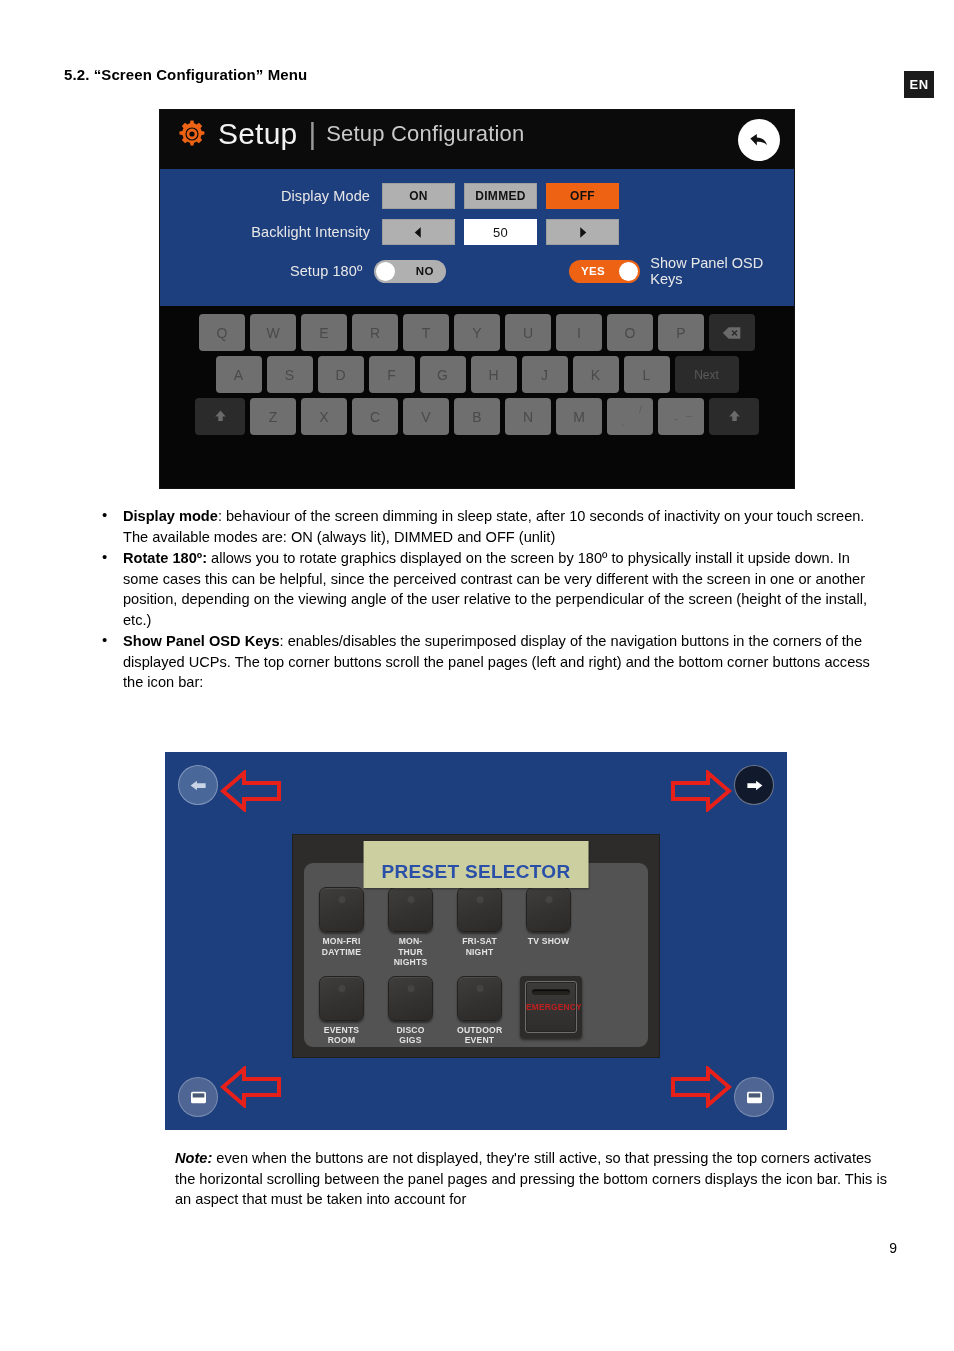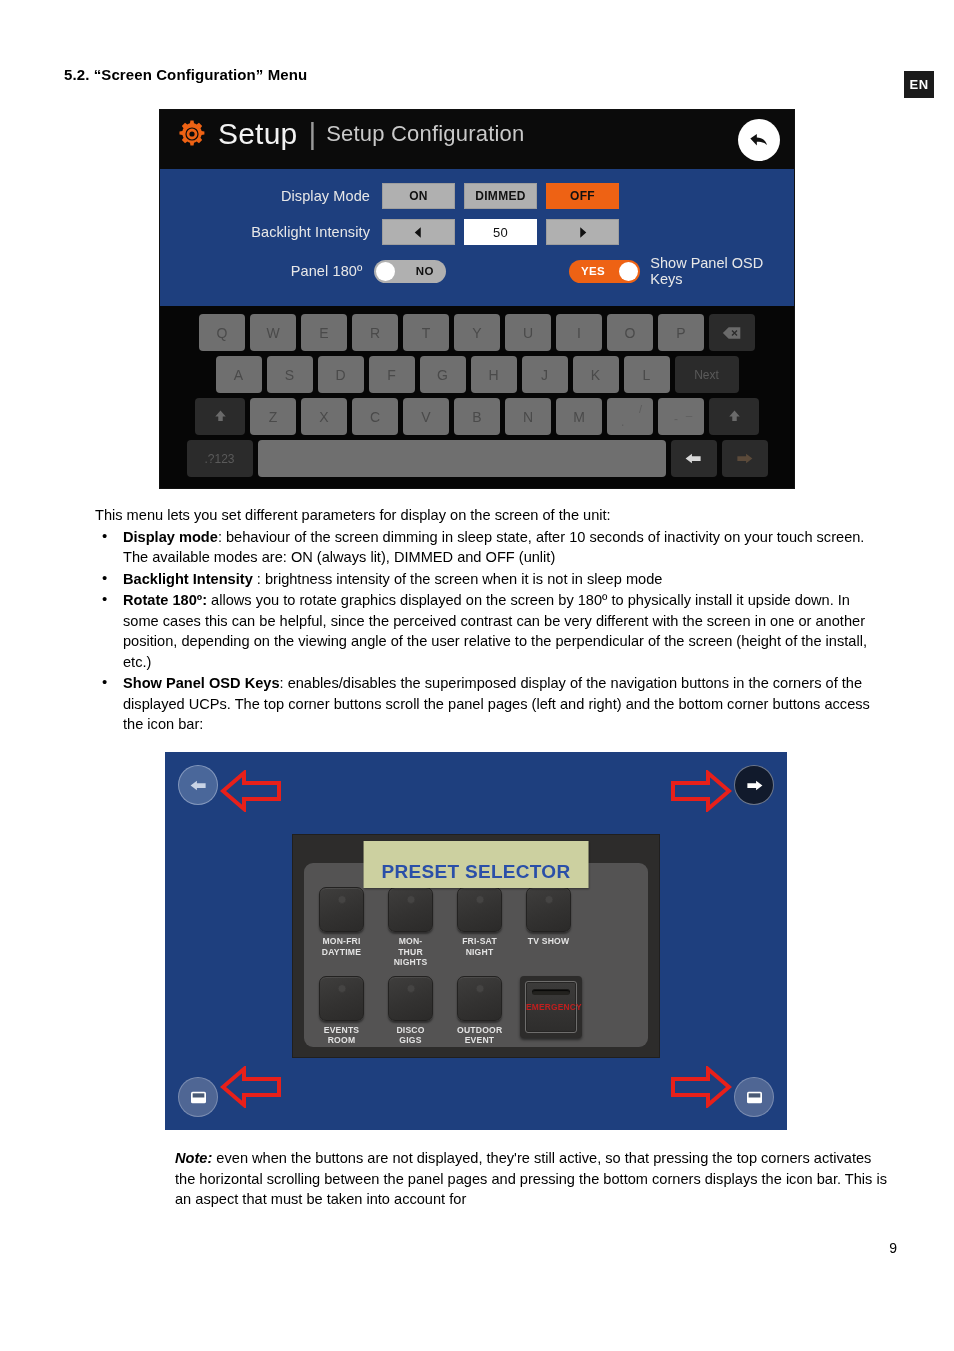--- a/index.html
+++ b/index.html
@@ -286,21 +286,21 @@
       </div>
       <div class="opt-btn white">50</div>
       <div class="arrow-btn">
         <svg viewBox="0 0 20 20" width="15" height="15">
             <path fill="#111" d="M7 3l8 7-8 7V3z"></path>
           </svg>
       </div>
     </div>
 
     <div class="row">
-      <div class="row-label">Panel 180º</div>
+      <div class="row-label">Setup 180º</div>
       <div class="toggle">
         <span class="knob"></span>
         <span class="tog-text">NO</span>
       </div>
       <div style="width:128px"></div>
       <div class="toggle on">
         <span class="knob"></span>
         <span class="tog-text">YES</span>
       </div>
       <div class="osd-label">Show Panel OSD Keys</div>
@@ -363,43 +363,27 @@
         <span class="sub-under">_</span>
         <span class="sub-dash">-</span>
       </div>
       <div class="key dark shift">
         <svg viewBox="0 0 20 20" width="15" height="15">
             <path fill="#6a6a6a" d="M10 2l7 8h-4v6H7v-6H3l7-8z"></path>
           </svg>
       </div>
     </div>
 
-    <div class="kbd-row">
-      <div class="key dark sym">.?123</div>
-      <div class="key space"></div>
-      <div class="key dark">
-        <svg viewBox="0 0 24 18" width="19" height="15">
-            <path fill="#d8d8d8" d="M10 3v3h11v6H10v3L2 9l8-6z"></path>
-          </svg>
-      </div>
-      <div class="key dark">
-        <svg viewBox="0 0 24 18" width="19" height="15">
-            <path fill="#5b4a3a" d="M14 3v3H3v6h11v3l8-6-8-6z"></path>
-          </svg>
-      </div>
-    </div>
 
   </div>
 </div>
 
 <div class="copy">
-  <p>This menu lets you set different parameters for display on the screen of the unit:</p>
   <ul class="bullets">
     <li><b>Display mode</b><span>: behaviour of the screen dimming in sleep state, after 10 seconds of inactivity on your touch screen. The available modes are: ON (always lit), DIMMED and OFF (unlit)</span></li>
-    <li><b>Backlight Intensity</b><span> : brightness intensity of the screen when it is not in sleep mode</span></li>
     <li><b>Rotate  180º:</b><span> allows you to rotate graphics displayed on the screen by 180º to physically install it upside down. In some cases this can be helpful, since the perceived contrast can be very different with the screen in one or another position, depending on the viewing angle of the user relative to the perpendicular of the screen (height of the install, etc.)</span></li>
     <li><b>Show Panel OSD Keys</b><span>: enables/disables the superimposed display of the navigation buttons in the corners of the displayed UCPs. The top corner buttons scroll the panel pages (left and right) and the bottom corner buttons access the icon bar:</span></li>
   </ul>
 </div>
 
 <div class="ucp-shot">
 
   <div class="osd-corner tl">
     <svg viewBox="0 0 24 18" width="19" height="15">
         <path fill="#c9d4e6" d="M10 3v3h11v6H10v3L2 9l8-6z"></path>

